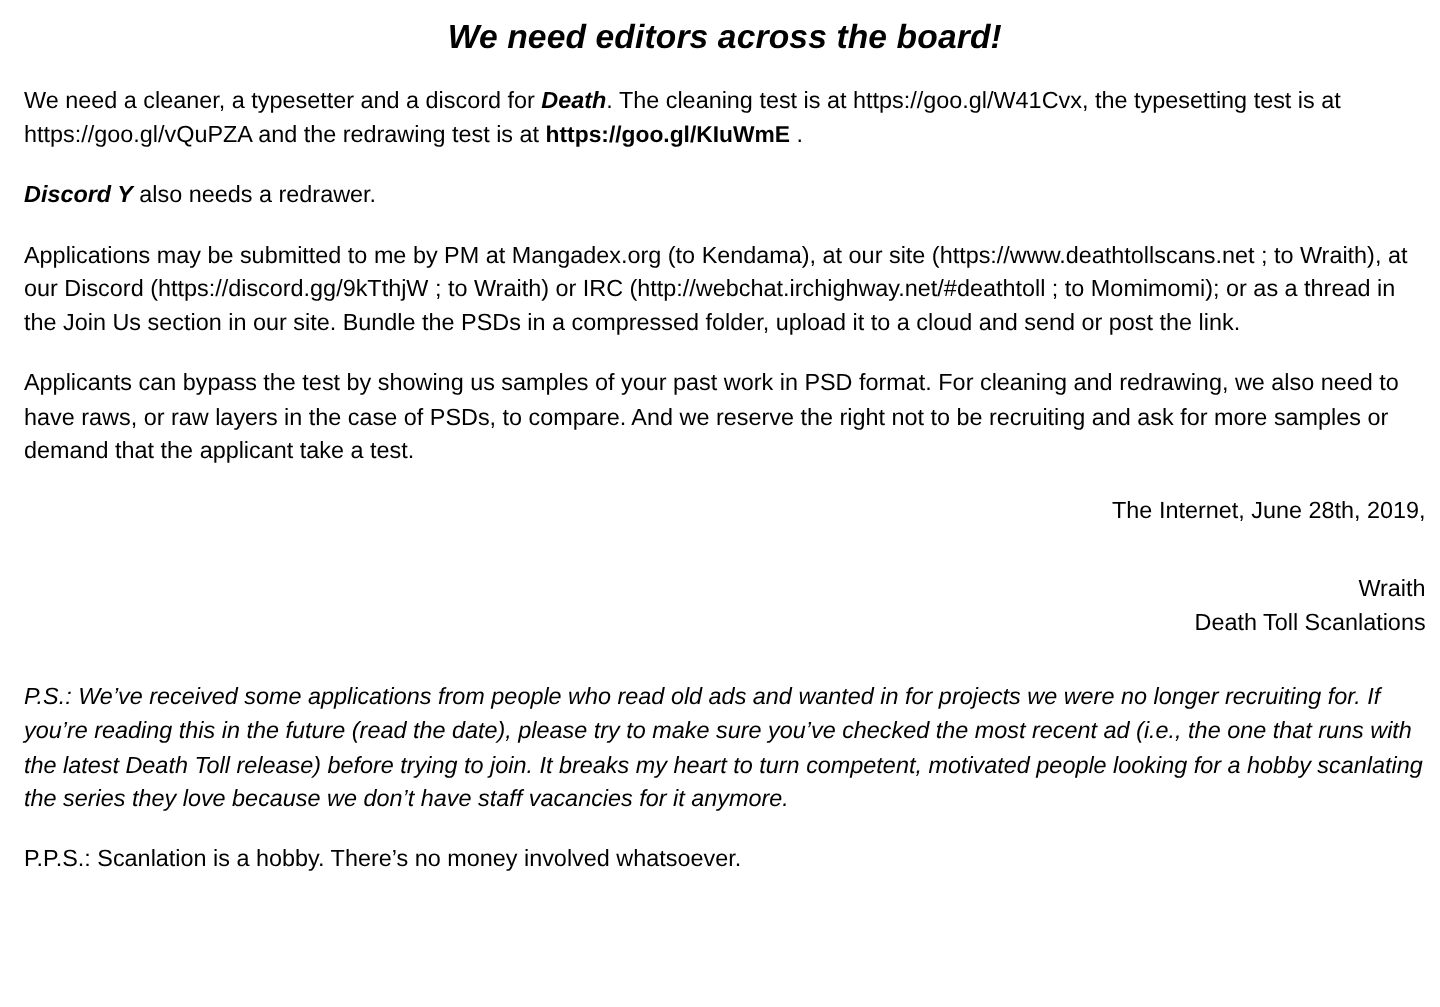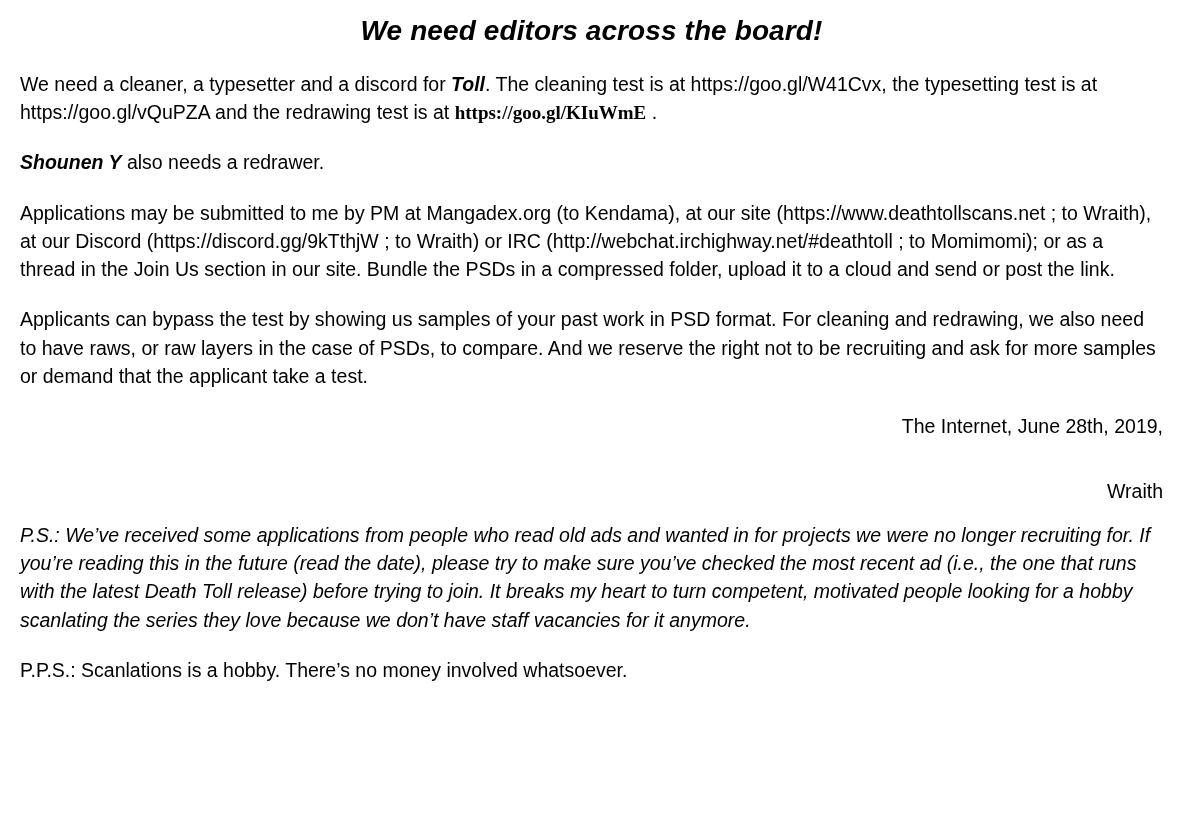--- a/index.html
+++ b/index.html
@@ -11,21 +11,21 @@
     width: 1200px;
     height: 839px;
     font-family: "Liberation Sans", sans-serif;
     color: #000000;
     overflow: hidden;
   }
   .page {
     width: 1200px;
     height: 709px;
     box-sizing: border-box;
-    padding: 14px 37px 0 20px;
+    padding: 14px 12px 0 20px;
     position: relative;
   }
   .title {
     text-align: center;
     font-weight: bold;
     font-style: italic;
     font-size: 28px;
     letter-spacing: 0.1px;
     margin: 0 0 22px 0;
     line-height: 1.2;
@@ -34,66 +34,67 @@
     font-size: 19.5px;
     line-height: 1.45;
     margin: 0 0 22px 0;
     text-align: left;
   }
   .bolditalic {
     font-weight: bold;
     font-style: italic;
   }
   .serifbold {
-    font-family: Liberation Serif, serif;
+    font-family: Liberation Sans, sans-serif;
     font-weight: bold;
     font-size: 19px;
   }
   .sig-date {
     font-size: 19.5px;
     line-height: 1.45;
     text-align: right;
     margin: 0 0 36px 0;
   }
   .sig-block {
     font-size: 19.5px;
     line-height: 1.45;
     text-align: right;
-    margin: 0 0 16px 0;
+    margin: 0 0 34px 0;
   }
   .ps {
     font-size: 19.5px;
     line-height: 1.45;
     margin: 0 0 22px 0;
     font-style: italic;
   }
   .pps {
     font-size: 19.5px;
     line-height: 1.45;
     margin: 0;
   }
 </style>
 </head>
 <body>
 
 <div class="page">
 
   <h1 class="title">We need editors across the board!</h1>
 
-  <p class="para"><span>We need a cleaner, a typesetter and a discord for </span><span class="bolditalic">Toll</span><span>. The cleaning test is at https://goo.gl/W41Cvx, the typesetting test is at https://goo.gl/vQuPZA and the redrawing test is at </span><span class="serifbold">https://goo.gl/KIuWmE</span><span> .</span></p>
+  <p class="para"><span>We need a cleaner, a typesetter and a discord for </span><span class="bolditalic">Death</span><span>. The cleaning test is at https://goo.gl/W41Cvx, the typesetting test is at https://goo.gl/vQuPZA and the redrawing test is at </span><span class="serifbold">https://goo.gl/KIuWmE</span><span> .</span></p>
 
-  <p class="para"><span class="bolditalic">Shounen Y</span><span> also needs a redrawer.</span></p>
+  <p class="para"><span class="bolditalic">Discord Y</span><span> also needs a redrawer.</span></p>
 
   <p class="para">Applications may be submitted to me by PM at Mangadex.org (to Kendama), at our site (https://www.deathtollscans.net ; to Wraith), at our Discord (https://discord.gg/9kTthjW ; to Wraith) or IRC (http://webchat.irchighway.net/#deathtoll ; to Momimomi); or as a thread in the Join Us section in our site. Bundle the PSDs in a compressed folder, upload it to a cloud and send or post the link.</p>
 
   <p class="para">Applicants can bypass the test by showing us samples of your past work in PSD format. For cleaning and redrawing, we also need to have raws, or raw layers in the case of PSDs, to compare. And we reserve the right not to be recruiting and ask for more samples or demand that the applicant take a test.</p>
 
   <div class="sig-date">The Internet, June 28th, 2019,</div>
 
   <div class="sig-block">
     <div>Wraith</div>
+    <div>Death Toll Scanlations</div>
   </div>
 
   <p class="ps">P.S.: We’ve received some applications from people who read old ads and wanted in for projects we were no longer recruiting for. If you’re reading this in the future (read the date), please try to make sure you’ve checked the most recent ad (i.e., the one that runs with the latest Death Toll release) before trying to join. It breaks my heart to turn competent, motivated people looking for a hobby scanlating the series they love because we don’t have staff vacancies for it anymore.</p>
 
-  <p class="pps">P.P.S.: Scanlations is a hobby. There’s no money involved whatsoever.</p>
+  <p class="pps">P.P.S.: Scanlation is a hobby. There’s no money involved whatsoever.</p>
 
 </div>
 
 </body></html>

